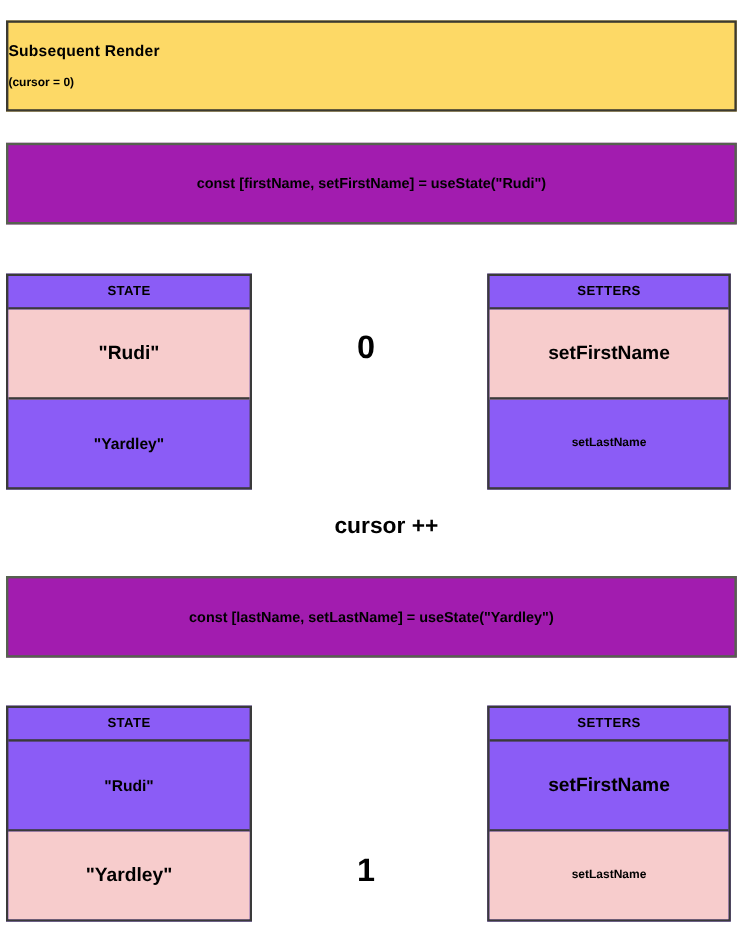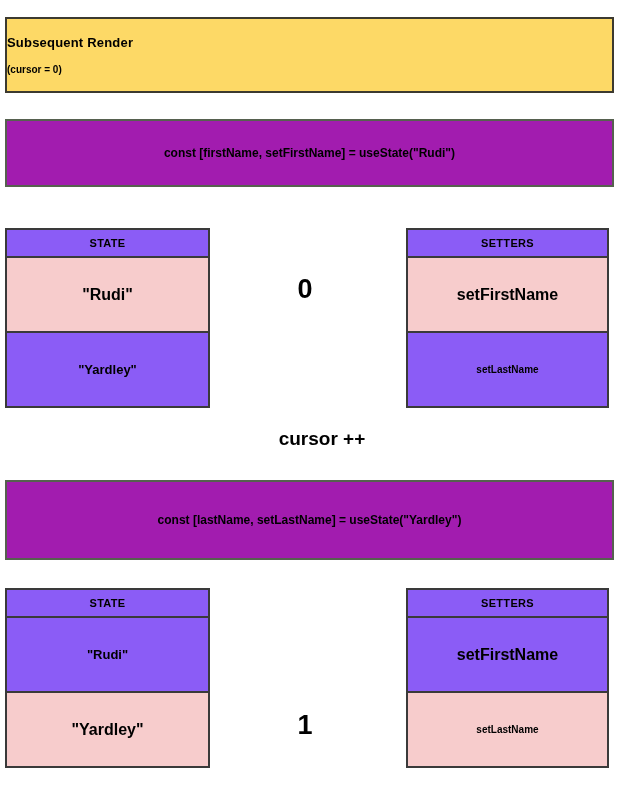--- a/index.html
+++ b/index.html
@@ -112,21 +112,21 @@
     margin-left: 45px;
   }
 
   
   #banner-top   { top: 17px;  height: 76px; }
   #codebox-1    { top: 119px; height: 68px; }
   #state-1      { top: 228px; left: 5px;   width: 205px; height: 180px; }
   #setters-1    { top: 228px; left: 406px; width: 203px; height: 180px; }
   #cursor-0     { top: 276px; left: 275px; }
   #cursor-plus  { top: 428px; }
-  #codebox-2    { top: 480px; height: 80px; }
+  #codebox-2    { top: 480px; height: 68px; }
   #state-2      { top: 588px; left: 5px;   width: 205px; height: 180px; }
   #setters-2    { top: 588px; left: 406px; width: 203px; height: 180px; }
   #cursor-1     { top: 712px; left: 275px; }
 </style>
 </head>
 <body>
 
 <div class="banner" id="banner-top">
   <div class="banner-title">Subsequent Render</div>
   <div class="banner-sub">(cursor = 0)</div>

